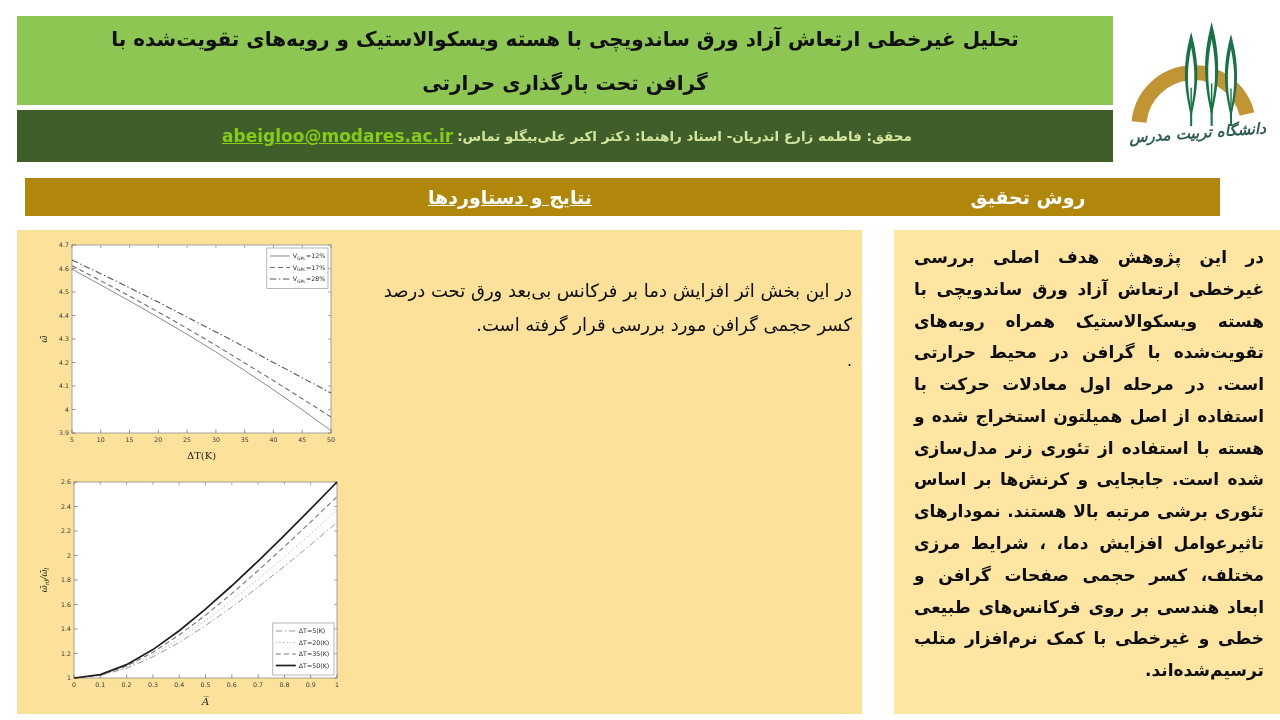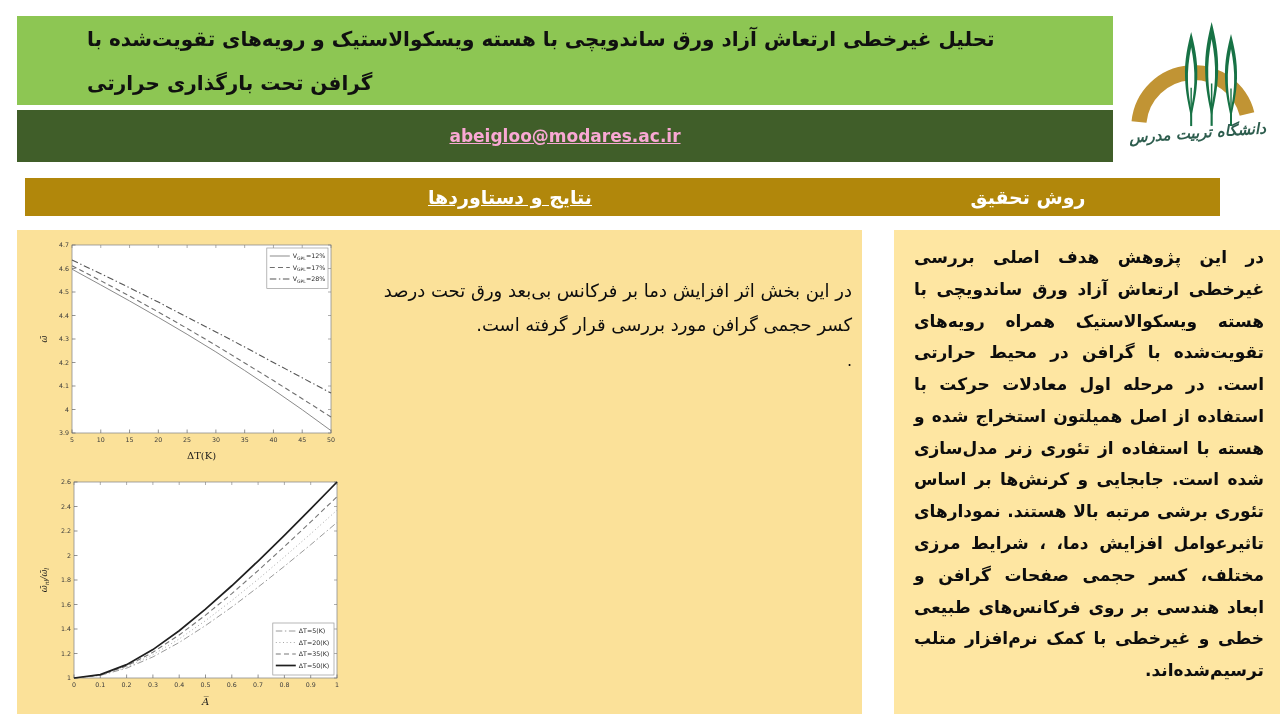--- a/index.html
+++ b/index.html
@@ -6,34 +6,34 @@
   body{
     width:1280px;height:720px;position:relative;overflow:hidden;
     background:var(--page-bg,#ffffff);
     font-family:"DejaVu Sans","Liberation Sans",sans-serif;
   }
   .abs{position:absolute;}
   
   #title-banner{
     left:17px;top:16px;width:1096px;height:89px;
     background:var(--header-green,#8dc653);
-    display:flex;align-items:center;justify-content:center;text-align:left;
+    display:flex;align-items:center;justify-content:center;text-align:center;
     font-size:20px;font-weight:bold;color:#101010;line-height:2.2;
     padding:0 70px;box-sizing:border-box;
   }
   
   #info-bar{
     left:17px;top:110px;width:1096px;height:52px;
     background:var(--dark-green,#405e29);
     display:flex;align-items:center;justify-content:center;
     font-size:13.5px;font-weight:bold;color:#d3e59c;
     white-space:nowrap;
   }
   #info-bar .email{
-    color:#f9a8d4;font-size:17px;text-decoration:underline;margin:15px 4px;
+    color:#84cc16;font-size:17px;text-decoration:underline;margin:15px 4px;
     font-family:"DejaVu Sans",sans-serif;direction:ltr;unicode-bidi:embed;cursor:pointer;
   }
   
   #logo-box{left:1118px;top:4px;width:158px;height:166px;background:#fff;
     display:flex;flex-direction:column;align-items:center;justify-content:flex-start;}
   #logo-caption{
     font-family:"DejaVu Serif","Liberation Serif",serif;font-style:italic;font-weight:bold;
     font-size:15px;color:#2d5d4e;margin-top:-6px;white-space:nowrap;transform:rotate(-4deg);
   }
   
@@ -68,20 +68,21 @@
   .chart{position:absolute;background:transparent;}
   #chart-1{left:21px;top:8px;}
   #chart-2{left:21px;top:246px;}
 </style>
 </head>
 <body>
 
 <div class="abs" id="title-banner" dir="rtl">تحلیل غیرخطی ارتعاش آزاد ورق ساندویچی با هسته ویسکوالاستیک و رویه‌های تقویت‌شده با گرافن تحت بارگذاری حرارتی</div>
 
 <div class="abs" id="info-bar" dir="rtl">
+  <span>محقق: فاطمه زارع اندریان-  استاد راهنما: دکتر اکبر علی‌بیگلو  تماس: </span>
   <a class="email">abeigloo@modares.ac.ir</a>
 </div>
 
 <div class="abs" id="logo-box">
   <svg width="132" height="126" viewBox="0 0 132 126">
     <defs>
       <g id="cypress">
         <path d="M8 0 C11.2 13 14.6 29 14 47 C13.6 64 10.6 76 8 90 C5.4 76 2.4 64 2 47 C1.4 29 4.8 13 8 0 Z" fill="#177245"></path>
         <path d="M8 16 C10.2 28 11.6 40 11.1 52 C10.7 64 9.2 72 8 80 C6.8 72 5.3 64 4.9 52 C4.4 40 5.8 28 8 16 Z" fill="#ffffff"></path>
         <path d="M7 80 L9 80 L9 98 L7 98 Z" fill="#177245"></path>

